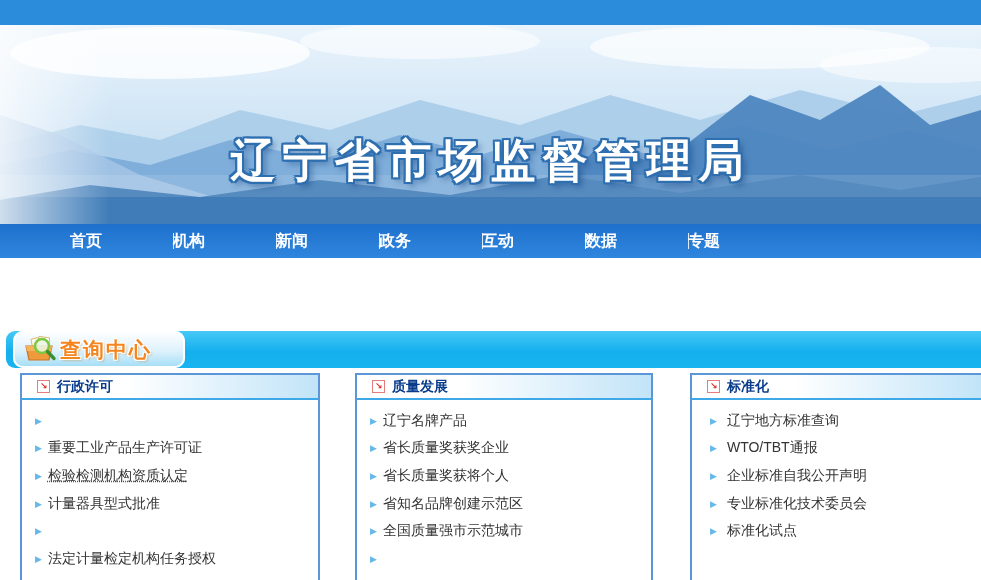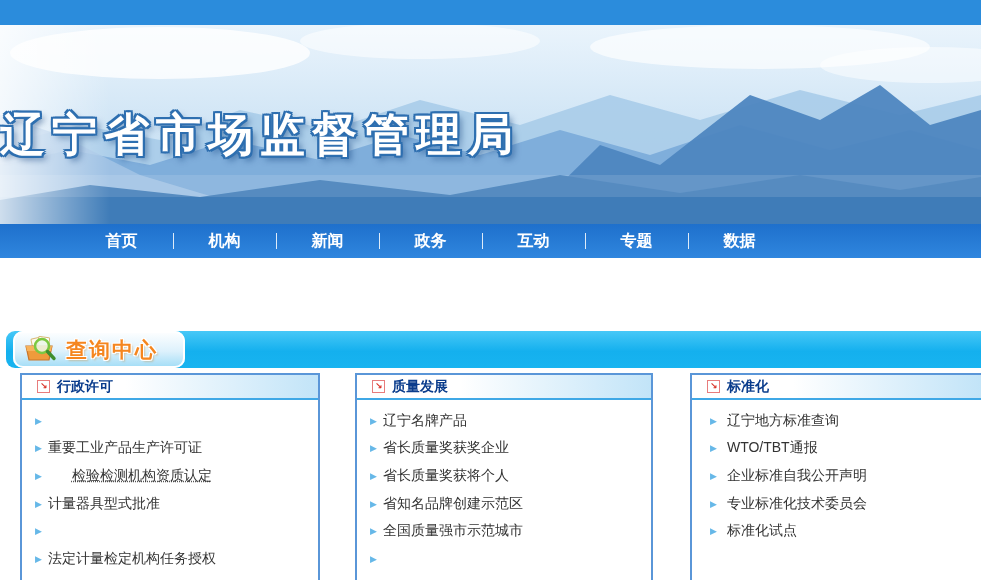--- a/index.html
+++ b/index.html
@@ -10,50 +10,50 @@
   }
   .stage{position:relative;width:981px;height:580px;overflow:hidden;background:#fff;}
 
   
   .topbar{position:absolute;top:0;left:0;width:100%;height:25px;background:#2B8CDC;}
 
   
   .banner{position:absolute;top:25px;left:0;width:100%;height:199px;overflow:hidden;}
   .banner svg{position:absolute;left:0;top:0;width:100%;height:100%;display:block;}
   .banner-title{
-    position:absolute;top:80px;left:0;width:100%;margin:0;
+    position:absolute;top:106px;left:0;width:100%;margin:0;text-align:center;
     font-size:45px;font-weight:bold;color:#ffffff;letter-spacing:7px;white-space:nowrap;
     text-shadow:
       2px 0 0 #2E6FB0,-2px 0 0 #2E6FB0,0 2px 0 #2E6FB0,0 -2px 0 #2E6FB0,
       2px 2px 0 #2E6FB0,-2px -2px 0 #2E6FB0,2px -2px 0 #2E6FB0,-2px 2px 0 #2E6FB0,
       4px 4px 6px rgba(15,60,120,.55);
   }
 
   
   .navbar{position:absolute;top:224px;left:0;width:100%;height:34px;
     background:linear-gradient(180deg,#1E70CC,#2F86DE);}
   .navbar ul{list-style:none;margin:0;padding:0 0 0 70px;display:flex;}
   .navbar li{
-    width:103px;height:44px;line-height:34px;text-align:center;color:#fff;
+    width:103px;height:44px;line-height:34px;color:#fff;
     font-size:16px;font-weight:bold;position:relative;cursor:pointer;
   }
   .navbar li + li::before{
     content:"";position:absolute;left:0;top:9px;width:1px;height:16px;
     background:rgba(255,255,255,.85);
   }
 
   
   .query-bar{position:absolute;top:331px;left:6px;right:0;height:37px;
     background:linear-gradient(180deg,#47C8F7,#14B0EE 55%,#18B4F0);
     border-radius:9px 0 0 9px;}
   .query-tab{
     position:absolute;left:7px;top:0;width:172px;height:37px;box-sizing:border-box;
     background:linear-gradient(180deg,#FFFFFF,#DDF1FC 55%,#9FDCF6);
     border-radius:10px;box-shadow:inset 0 0 0 2px #ffffff;
-    display:flex;align-items:center;padding-left:9px;gap:6px;cursor:pointer;
+    display:flex;align-items:center;padding-left:9px;cursor:pointer;
   }
   .query-label{
     font-size:21px;font-weight:bold;color:#F5861F;letter-spacing:2px;
     text-shadow:-1px -1px 0 #fff,1px -1px 0 #fff,-1px 1px 0 #fff,1px 1px 0 #fff,
       2px 2px 2px rgba(200,120,20,.35);
   }
 
   
   .panel{position:absolute;top:373px;height:250px;background:#fff;
     border:2px solid #5A96D8;border-bottom:none;box-sizing:border-box;}
@@ -71,21 +71,21 @@
     color:#D93025;font-size:9px;line-height:11px;text-align:center;font-weight:bold;
     display:inline-block;flex:0 0 auto;
   }
   .panel ul{list-style:none;margin:0;padding:7px 6px 0 13px;}
   .panel li{height:27.6px;display:flex;align-items:center;gap:6px;
     font-size:14px;color:#333;}
   .panel-3 ul{padding-left:18px;}
   .panel-3 li{gap:10px;}
   .bullet{color:#66B8E8;font-size:9px;flex:0 0 auto;}
   .link{cursor:pointer;white-space:nowrap;}
-  .link.dotted{text-decoration:underline;text-decoration-style:dotted;text-decoration-color:#555;margin-left:24px;}
+  .link.dotted{text-decoration:underline;text-decoration-style:dotted;text-decoration-color:#555;}
 </style>
 </head>
 <body>
 
 <div class="stage">
 
   <div class="topbar"></div>
 
   <div class="banner">
     <svg viewBox="0 0 981 199" preserveAspectRatio="none">
@@ -116,22 +116,22 @@
     <h1 class="banner-title">辽宁省市场监督管理局</h1>
   </div>
 
   <nav class="navbar">
     <ul>
       <li>首页</li>
       <li>机构</li>
       <li>新闻</li>
       <li>政务</li>
       <li>互动</li>
+      <li>数据</li>
       <li>专题</li>
-      <li>数据</li>
     </ul>
   </nav>
 
   <div class="query-bar">
     <div class="query-tab">
       <svg width="38" height="31" viewBox="0 0 38 31">
         <rect x="10" y="4" width="11" height="13" rx="1" fill="#FDF8EC" stroke="#D8B978" stroke-width="1" transform="rotate(-12 15 10)"></rect>
         <rect x="16" y="3" width="11" height="13" rx="1" fill="#FFFFFF" stroke="#D8B978" stroke-width="1" transform="rotate(8 21 9)"></rect>
         <path d="M4 12 L30 12 L27 26 L7 26 Z" fill="#EF9B3C" stroke="#C9762A" stroke-width="1.2"></path>
         <path d="M4 12 L30 12 L29 17 L5 17 Z" fill="#F7B35C"></path>

